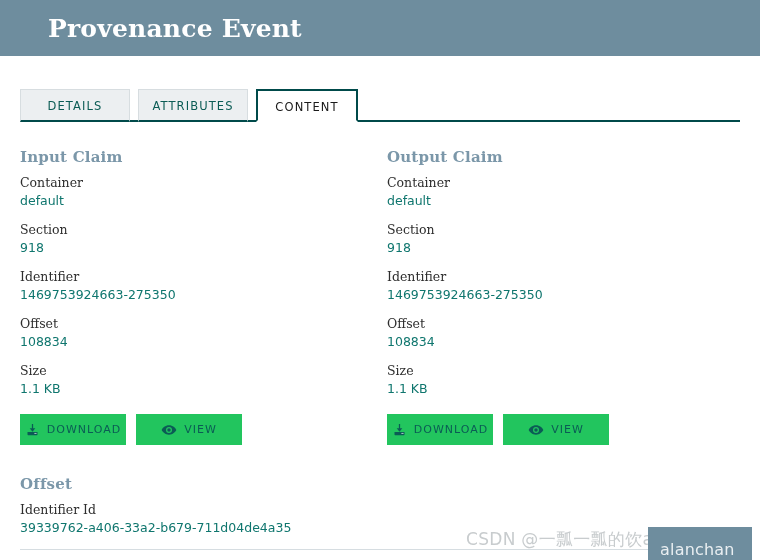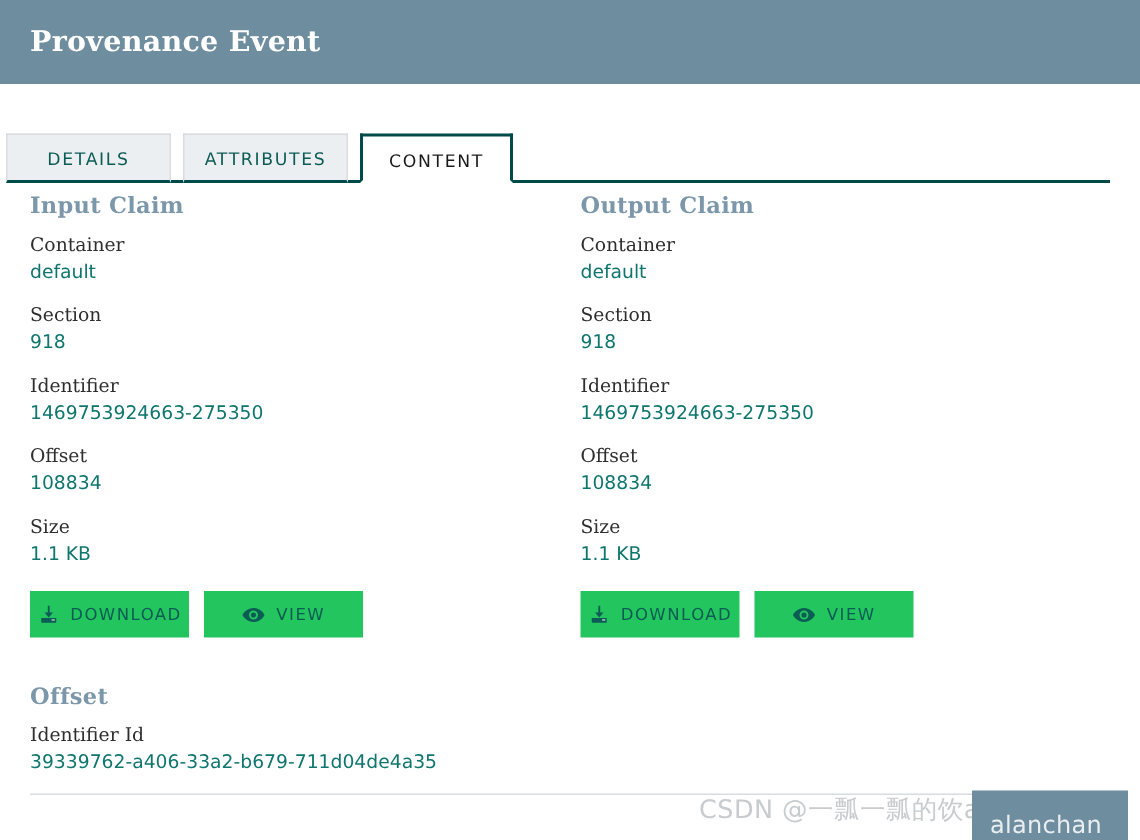--- a/index.html
+++ b/index.html
@@ -21,30 +21,31 @@
     background: #6e8d9e;
     display: flex;
     align-items: center;
     padding: 0 0 0 20px;
     box-sizing: border-box;
   }
   .header-title {
     color: #ffffff;
     font-family: "DejaVu Serif", serif;
     font-weight: bold;
-    font-size: 19px;
+    font-size: 25px;
     letter-spacing: 0.2px;
+    margin-left: 28px;
   }
 
   
   .tab-strip {
     position: relative;
     height: 46px;
     margin-top: 20px;
-    padding-left: 4px;
+    padding-left: 20px;
     box-sizing: border-box;
     display: flex;
     align-items: flex-end;
   }
   .tab-underline {
     position: absolute;
     left: 20px;
     right: 20px;
     bottom: 0;
     height: 2px;
@@ -84,21 +85,21 @@
     z-index: 3;
   }
 
   
   .content {
     padding: 0 20px;
     box-sizing: border-box;
   }
   .columns {
     display: flex;
-    margin-top: 6px;
+    margin-top: 26px;
   }
   .col {
     width: 367px;
     flex: 0 0 367px;
   }
   .section-heading {
     font-family: "DejaVu Serif", serif;
     font-weight: bold;
     font-size: 15px;
     color: #7b97a9;

